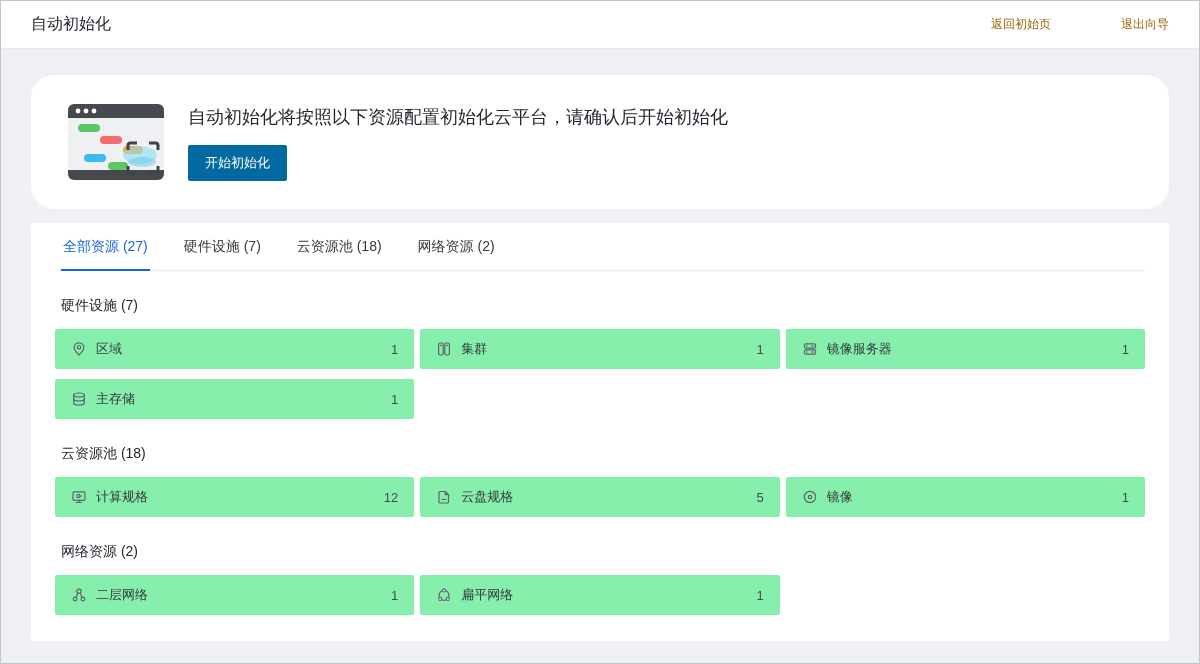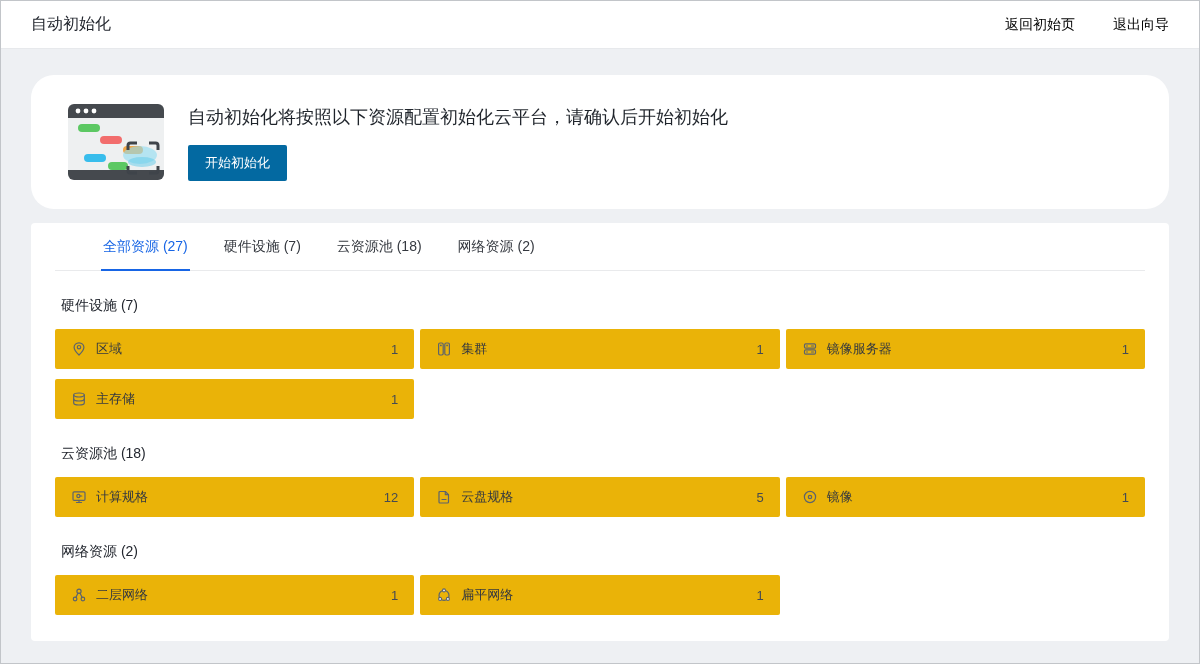--- a/index.html
+++ b/index.html
@@ -13,43 +13,43 @@
   }
   
   .topbar {
     height:48px; background:#ffffff; border-bottom:1px solid #e7e9ec;
     display:flex; align-items:center; justify-content:space-between;
     padding:0 30px;
     text-align:right;
   }
   .topbar-title { font-size:16px; color:#22262e; }
   .topbar-links { display:flex; gap:38px; }
-  .topbar-links a { font-size:14px; color:#000000; text-decoration:none; cursor:pointer; }
+  .topbar-links a { font-size:12px; color:#a16207; text-decoration:none; cursor:pointer;margin-left:32px; }
   
   .card { background:#ffffff; border-radius:4px; margin:0 30px; }
   .banner { margin-top:26px; height:134px; display:flex; align-items:center; padding:0 35px;border-radius:23px; }
   .banner-illustration { width:100px; height:88px; flex:0 0 auto; }
   .banner-right { margin-left:22px; padding-top:2px; }
   .banner-desc { font-size:18px; color:#1f242b; margin-bottom:16px; }
   .start-btn {
     display:inline-block; background:#0369a1; color:#ffffff; border:none;
     font-size:13px; font-family:inherit; padding:9px 17px; border-radius:2px; cursor:pointer;
   }
   
   .main { margin-top:14px; height:418px; padding:0 24px 24px; }
   .tabs { display:flex; gap:32px; border-bottom:1px solid #e9eaec; padding:0 6px; }
   .tab {
     font-size:14px; color:#34383f; padding:15px 2px 13px; cursor:pointer;
     border-bottom:2px solid transparent; margin-bottom:-1px; white-space:nowrap;
   }
-  .tab.active { color:#1765e5; border-bottom-color:#1765e5;margin-left:40px; }
+  .tab.active { color:#1765e5; border-bottom-color:#1765e5; }
   .section-title { font-size:14px; color:#22262e; margin:26px 6px 14px; }
   .grid { display:grid; grid-template-columns:repeat(3,1fr); gap:10px 6px; }
   .item {
-    height:40px; background:#eab308; border-radius:2px;
+    height:40px; background:#86efac; border-radius:2px;
     display:flex; align-items:center; padding:0 16px;
   }
   .item .ricon { width:16px; height:16px; margin-right:9px; display:inline-flex; }
   .item .ricon svg { width:16px; height:16px; }
   .item-label { font-size:13px; color:#34383f; }
   .item-count { margin-left:auto; font-size:13px; color:#454a52; }
 </style>
 </head>
 <body>
 

